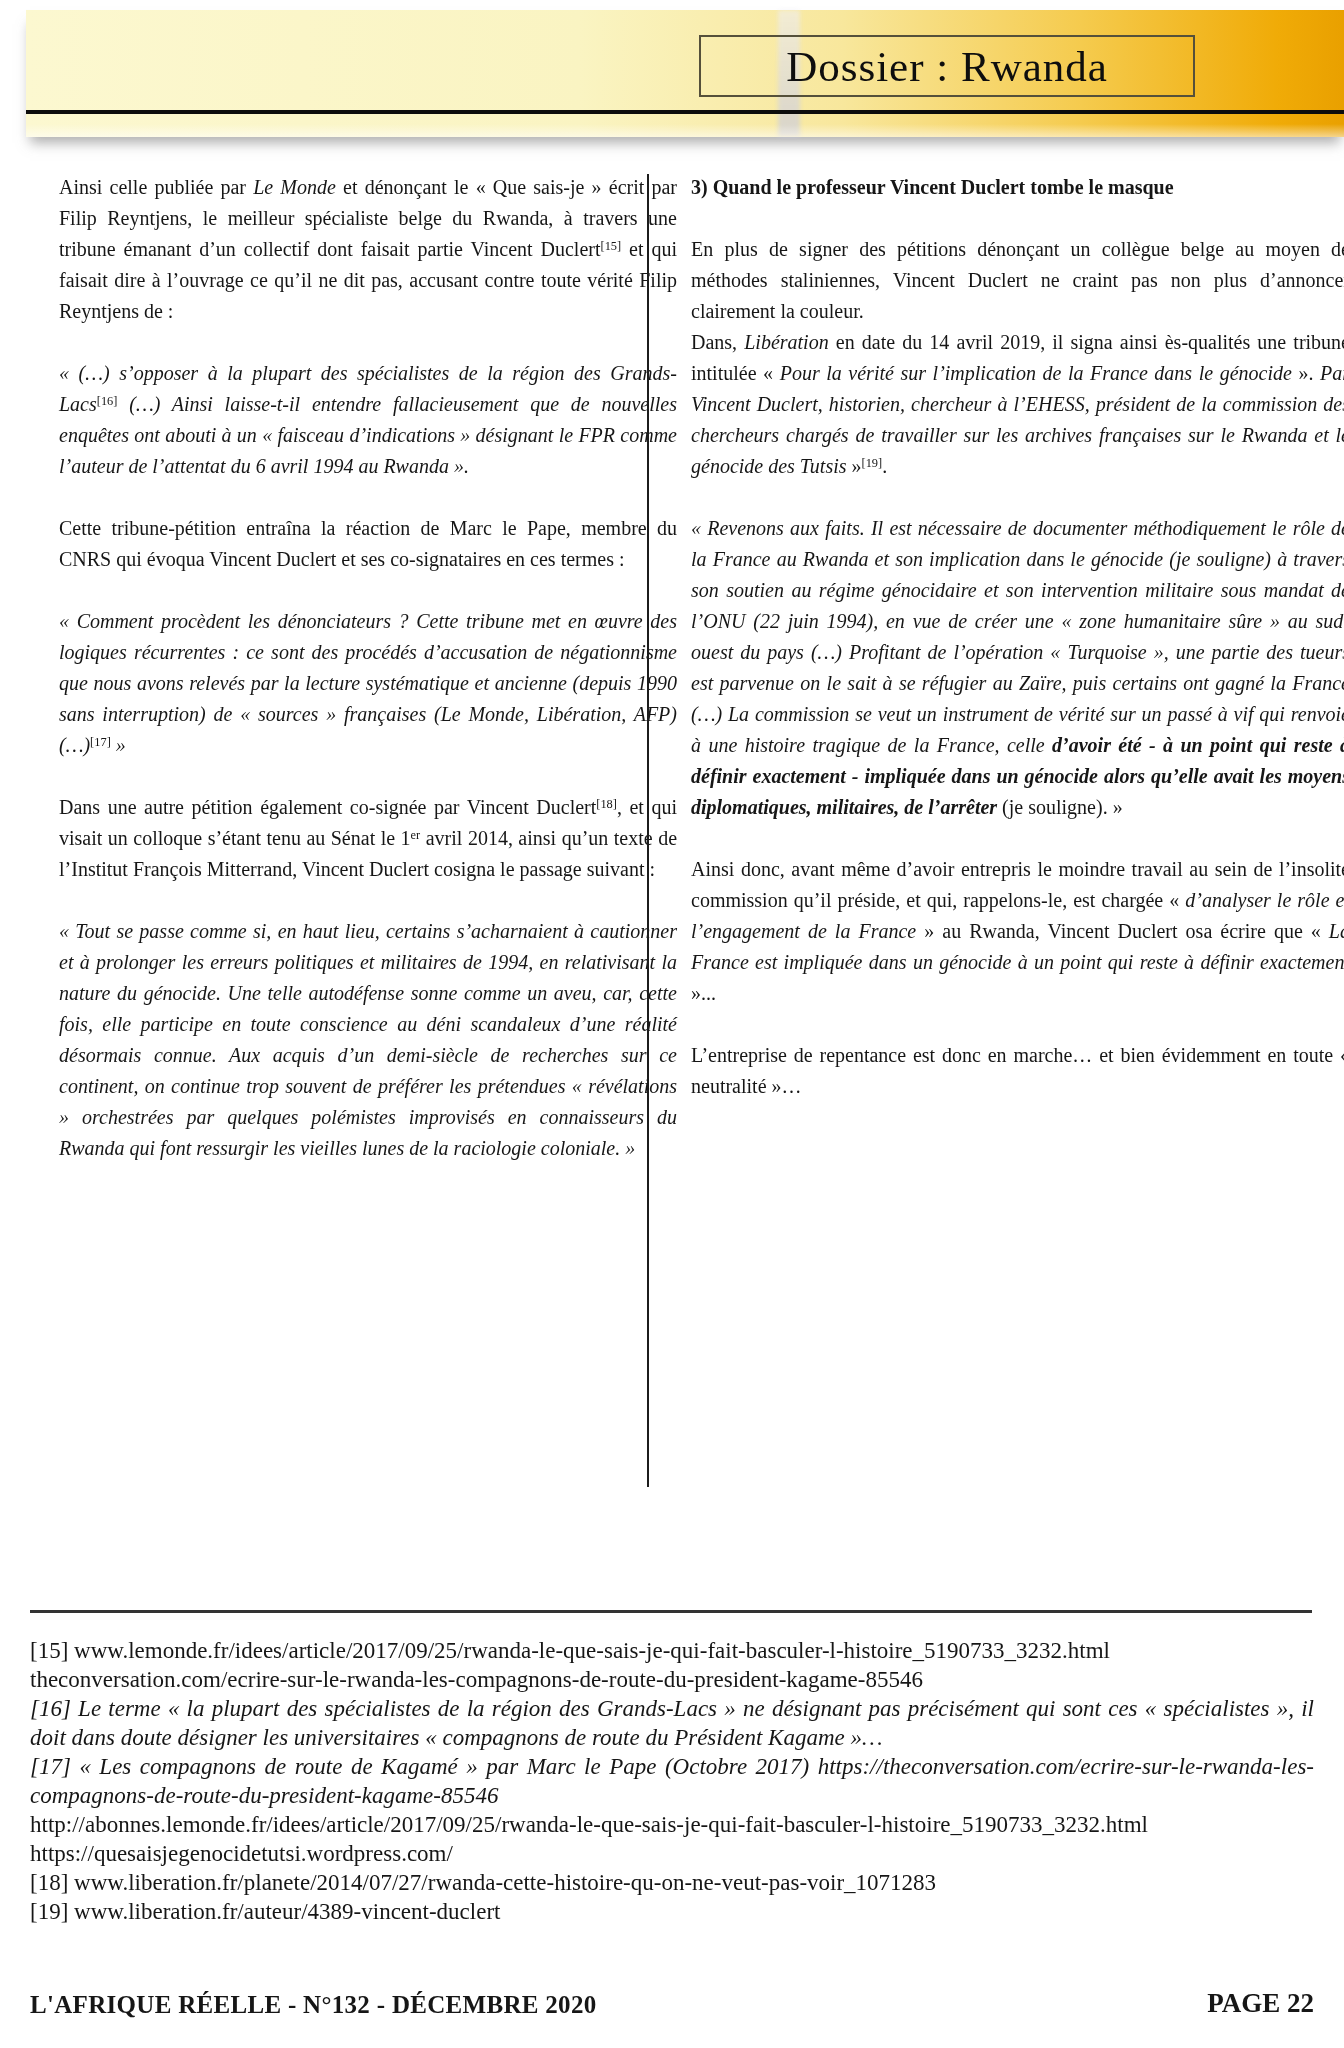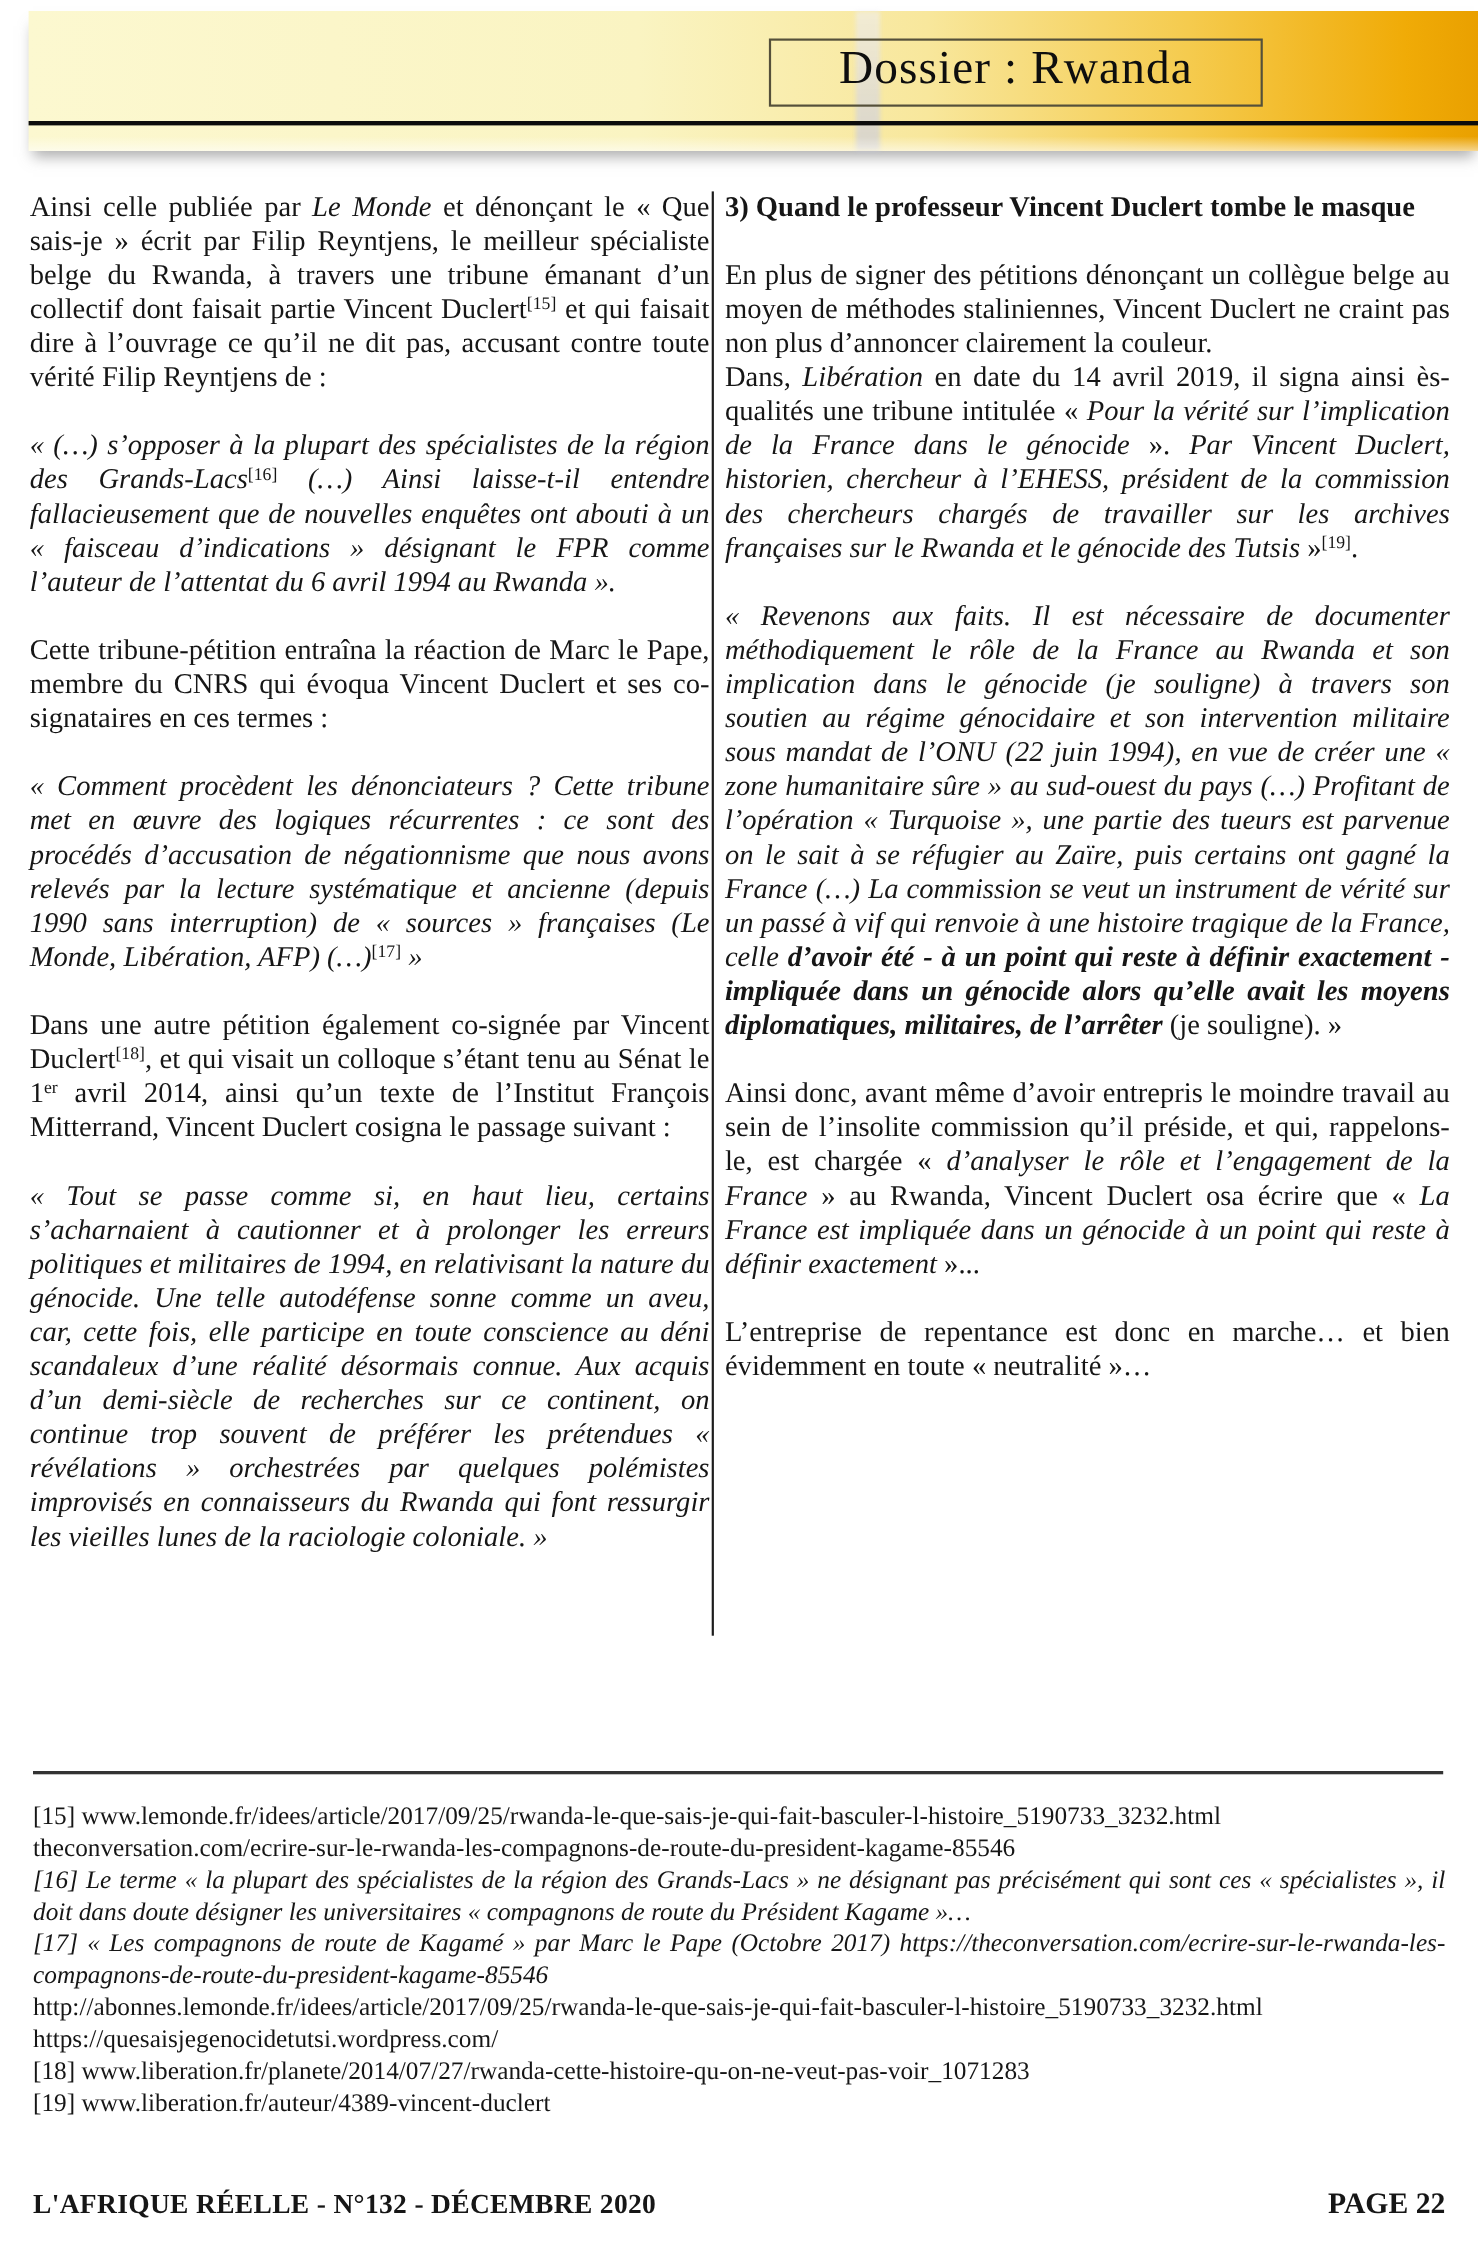--- a/index.html
+++ b/index.html
@@ -14,30 +14,30 @@
   }
   .banner-line { position:absolute; left:0; right:0; top:100px; height:4px; background:#0c0c0c; }
   .banner-fade { position:absolute; left:0; right:0; bottom:0; height:13px;
     background:linear-gradient(to bottom, rgba(255,255,255,0) 0%, rgba(255,255,255,.55) 100%); }
   .banner-seam {
     position:absolute; left:752px; top:0; width:22px; height:100%;
     background:linear-gradient(to bottom, rgba(240,240,250,.55), rgba(198,200,222,.65));
     filter:blur(2px);
   }
   .title-box {
-    position:absolute; left:673px; top:25px; width:449px; height:62px;
-    border:2px solid #55503a; display:flex; justify-content:center;
+    position:absolute; left:673px; top:25px; width:496px; height:62px;
+    border:2px solid #55503a; display:flex; align-items:center; justify-content:center;
   }
   .title-box .t {
     font-size:43px; letter-spacing:1px; color:#0e0e0e; white-space:nowrap;
   }
 
   
-  .col { position:absolute; top:172px; font-size:26px; line-height:31px; text-align:justify;
-         hyphens:auto; -webkit-hyphens:auto; }
+  .col { position:absolute; top:172px; font-size:20px; line-height:31px; text-align:justify;
+         hyphens:auto;margin-left:32px; -webkit-hyphens:auto; }
   .col-left  { left:27px;  width:618px; }
   .col-right { left:659px; width:659px; }
   .col-divider { position:absolute; left:647px; top:174px; width:2px; height:1313px; background:#1c1c1c; }
 
   .body-p { margin:0 0 31px 0; }
   .body-p.no-gap { margin-bottom:0; }
   .body-p.last { margin-bottom:0; }
   .heading { font-weight:bold; }
   .it { font-style:italic; }
   .bd { font-weight:bold;font-family:Liberation Serif, serif; }

